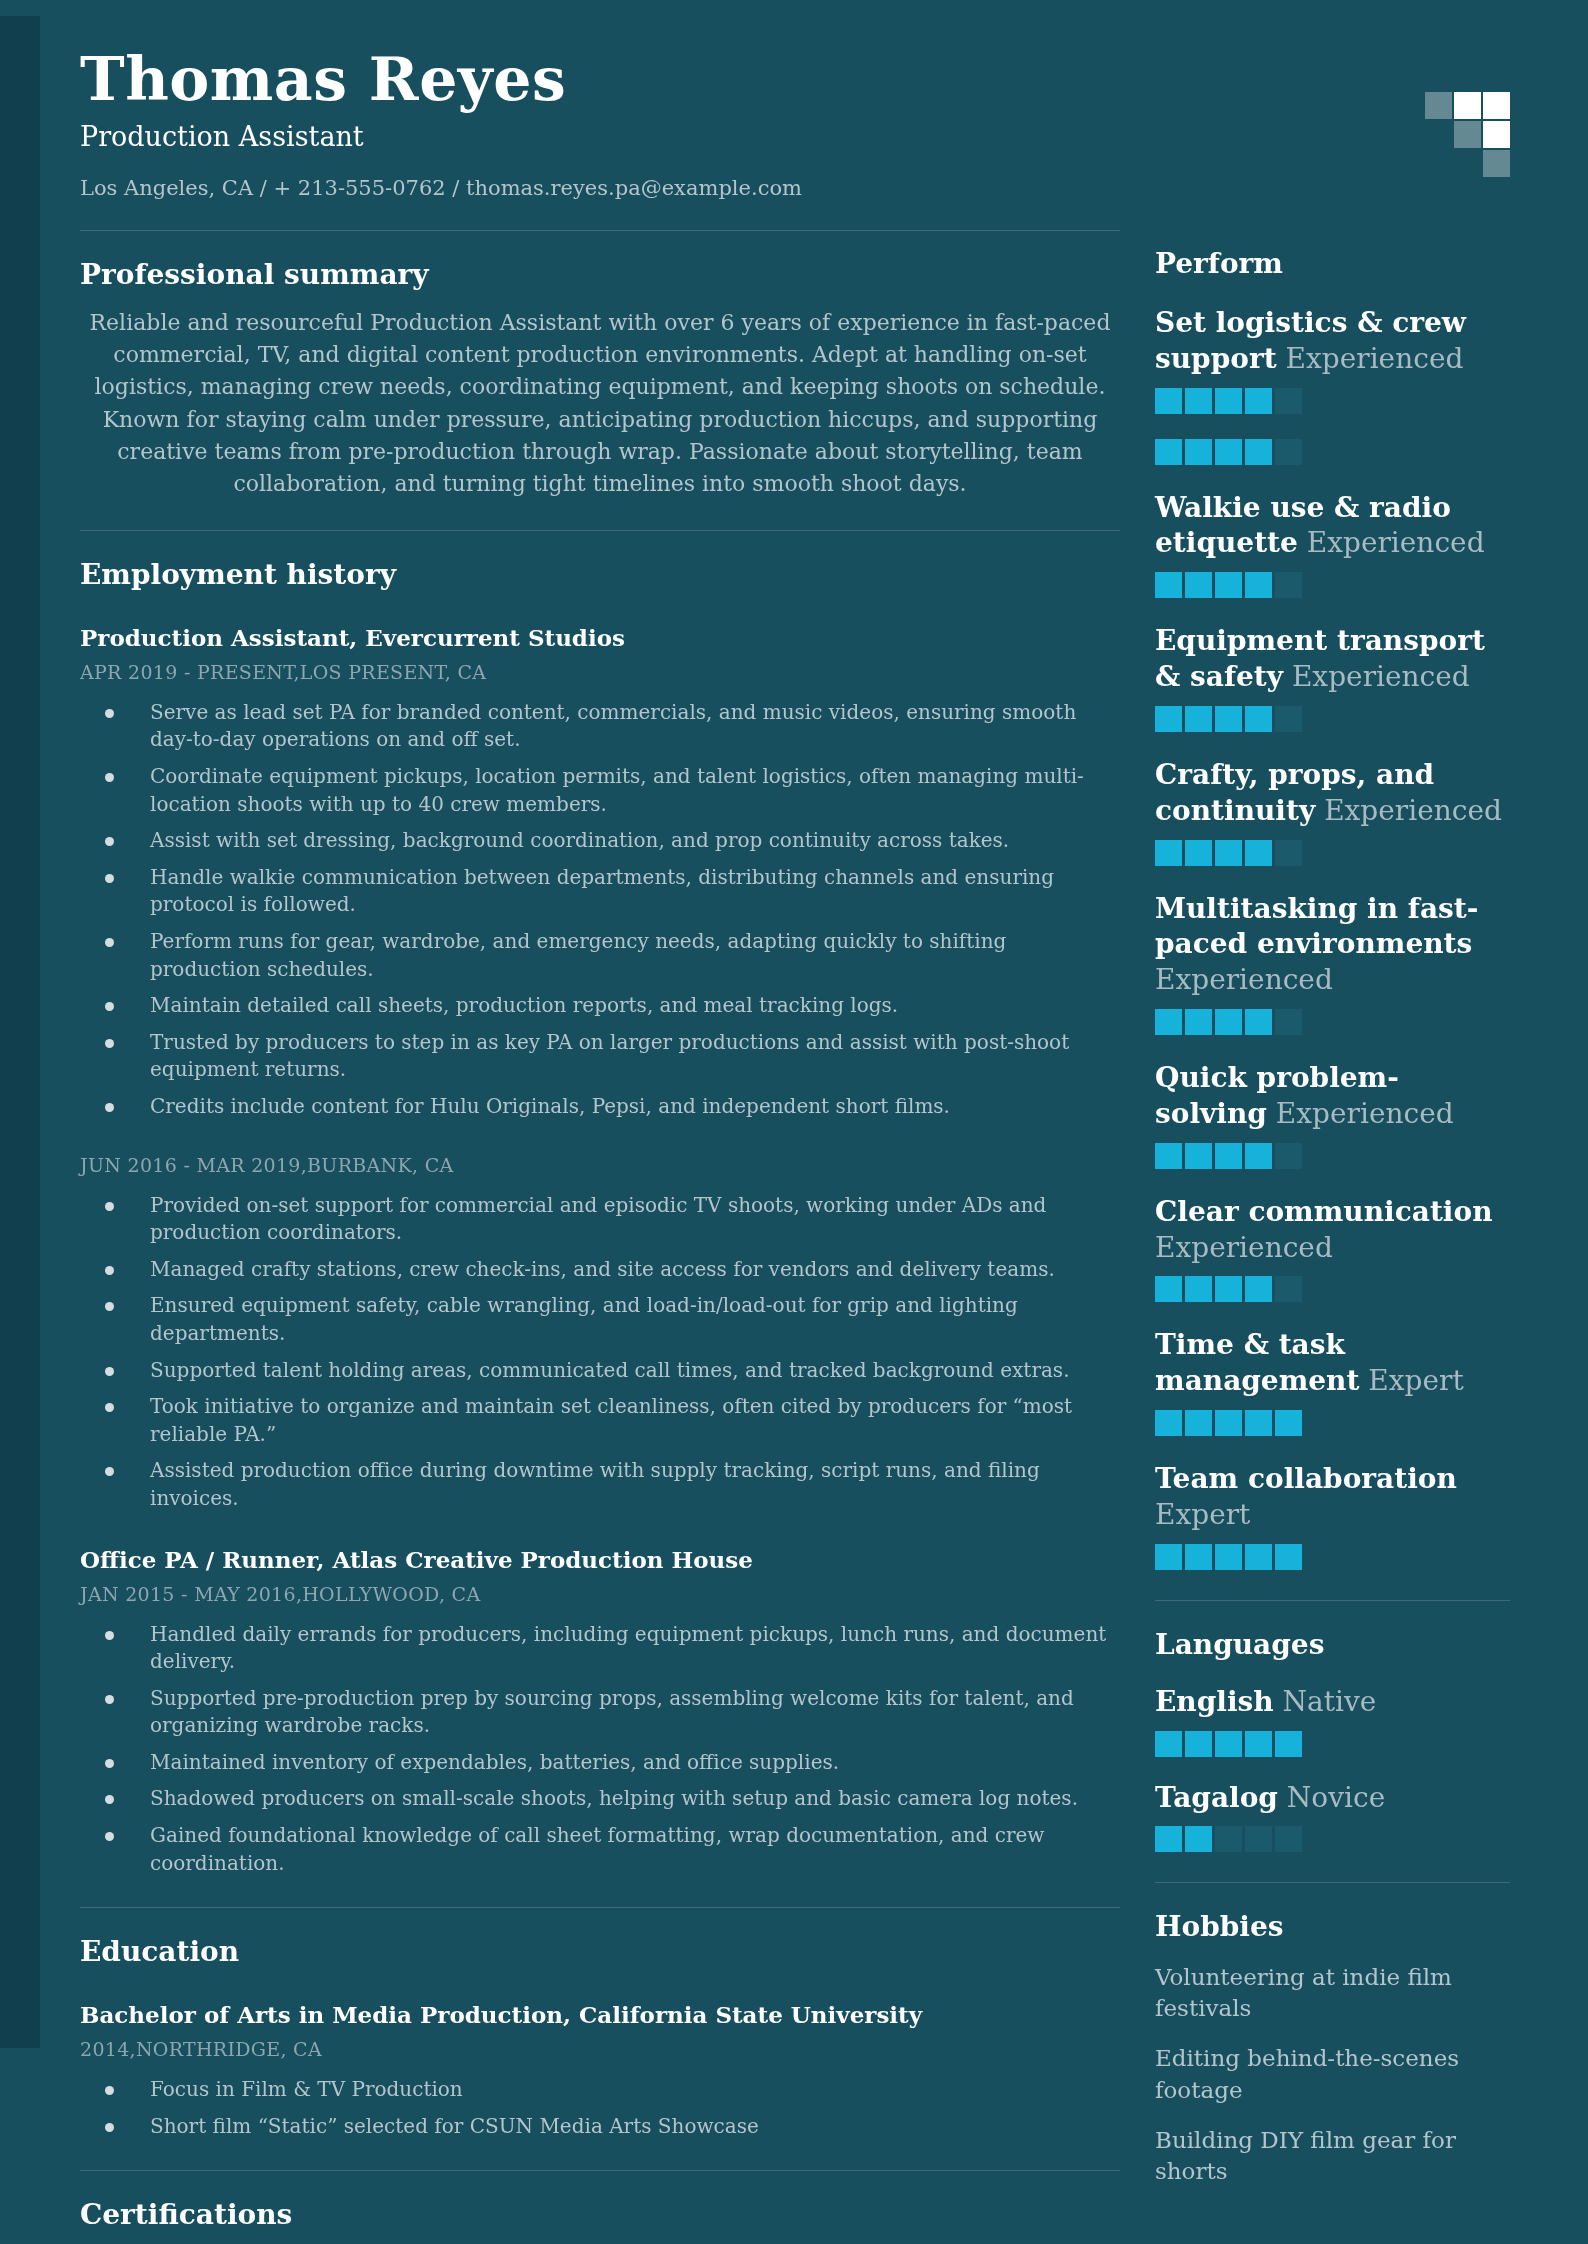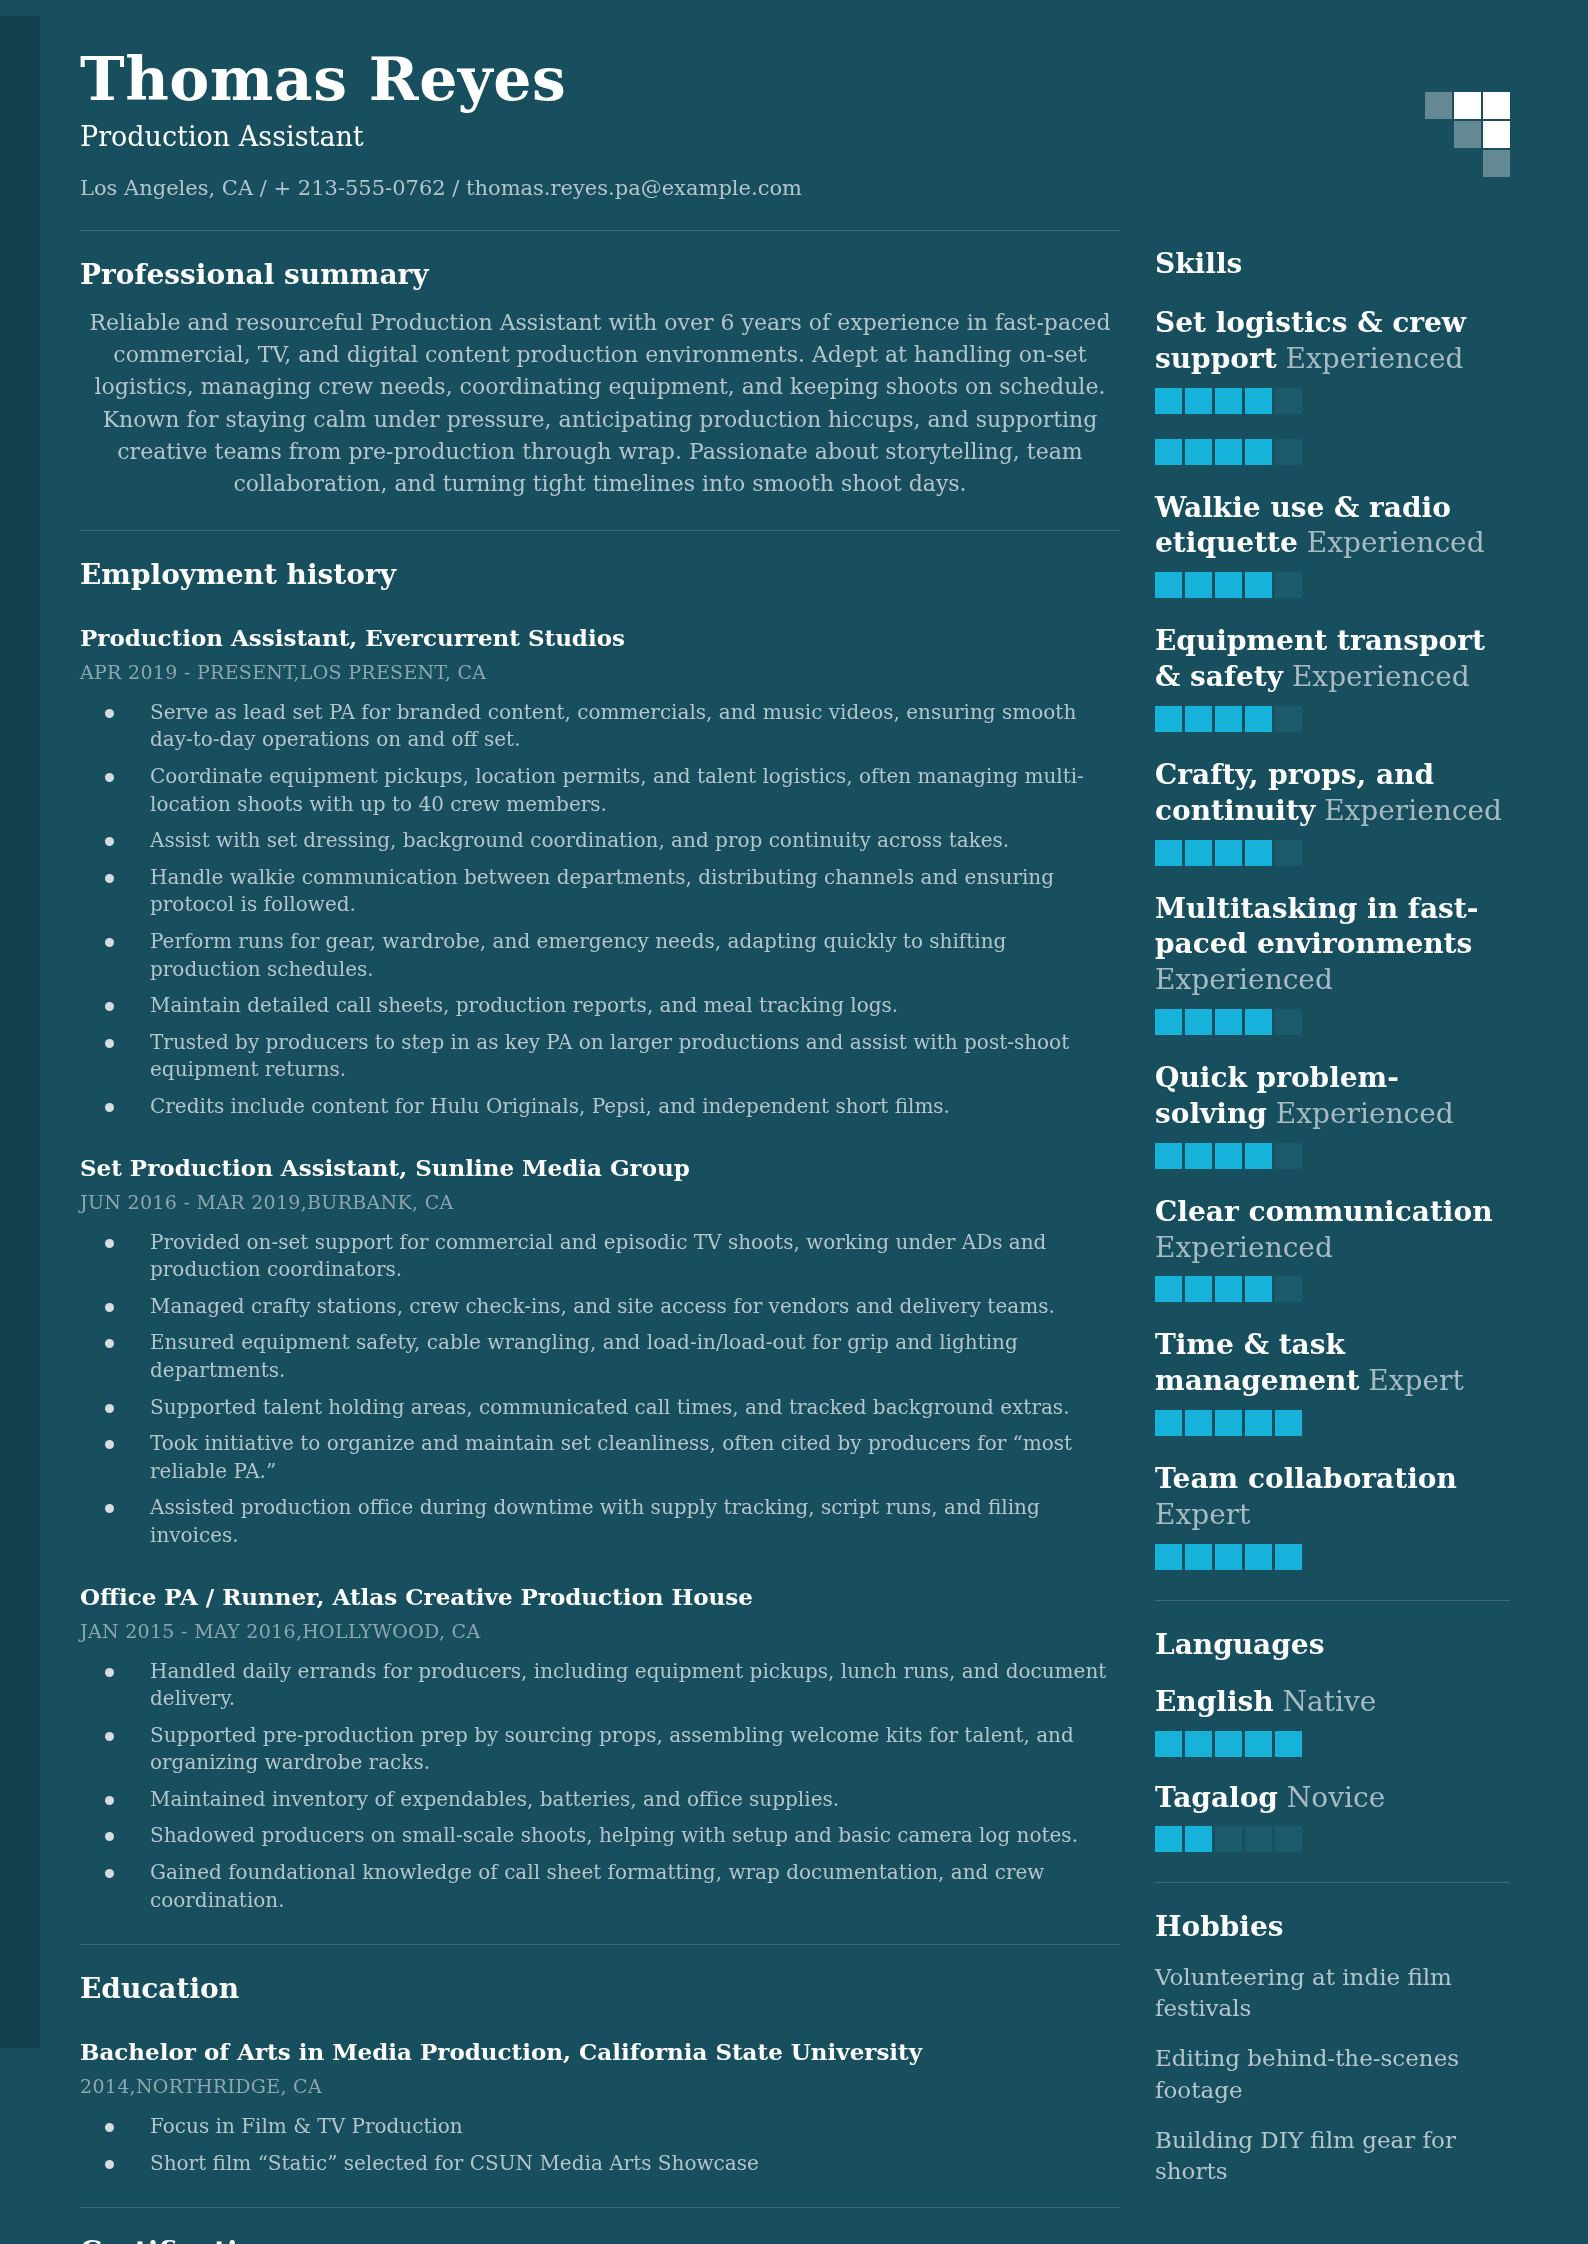--- a/index.html
+++ b/index.html
@@ -77,21 +77,20 @@
           <li>Assist with set dressing, background coordination, and prop continuity across takes.</li>
           <li>Handle walkie communication between departments, distributing channels and ensuring protocol is followed.</li>
           <li>Perform runs for gear, wardrobe, and emergency needs, adapting quickly to shifting production schedules.</li>
           <li>Maintain detailed call sheets, production reports, and meal tracking logs.</li>
           <li>Trusted by producers to step in as key PA on larger productions and assist with post-shoot equipment returns.</li>
           <li>Credits include content for Hulu Originals, Pepsi, and independent short films.</li>
         </ul>
       </div>
 
       <div class="job">
-        <h3>Set Production Assistant, Sunline Media Group</h3>
         <p class="meta"><span>JUN 2016 - MAR 2019,</span><span>BURBANK, CA</span></p>
         <ul class="bullets">
           <li>Provided on-set support for commercial and episodic TV shoots, working under ADs and production coordinators.</li>
           <li>Managed crafty stations, crew check-ins, and site access for vendors and delivery teams.</li>
           <li>Ensured equipment safety, cable wrangling, and load-in/load-out for grip and lighting departments.</li>
           <li>Supported talent holding areas, communicated call times, and tracked background extras.</li>
           <li>Took initiative to organize and maintain set cleanliness, often cited by producers for “most reliable PA.”</li>
           <li>Assisted production office during downtime with supply tracking, script runs, and filing invoices.</li>
         </ul>
       </div>
@@ -132,21 +131,21 @@
           <span class="lg white"></span>
           <span class="lg white"></span>
           <span class="lg empty"></span>
           <span class="lg muted"></span>
           <span class="lg white"></span>
           <span class="lg empty"></span>
           <span class="lg empty"></span>
           <span class="lg muted"></span>
         </div>
 
-      <h2 class="first">Skills</h2>
+      <h2 class="first">Perform</h2>
 
       <div class="skill">
         <p class="skill-line"><span class="skill-name">Set logistics &amp; crew support</span> <span class="skill-level">Experienced</span></p>
         <div class="bar">
             <span class="cell filled"></span>
             <span class="cell filled"></span>
             <span class="cell filled"></span>
             <span class="cell filled"></span>
             <span class="cell"></span>
           </div>

